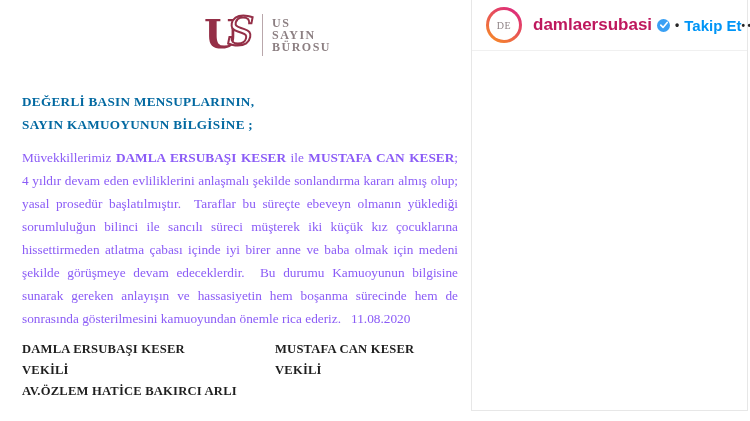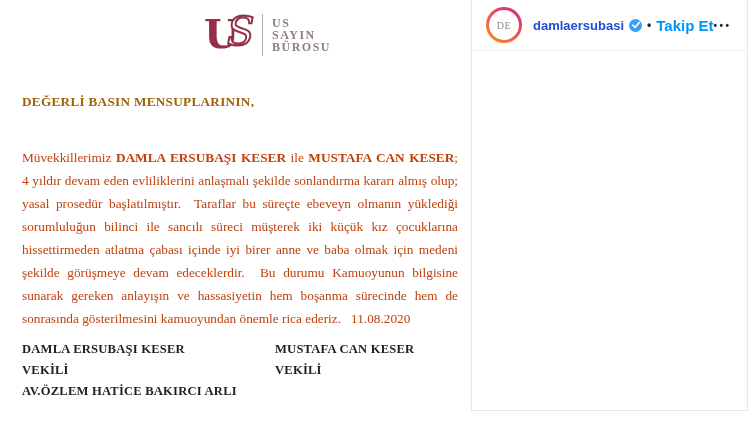--- a/index.html
+++ b/index.html
@@ -27,26 +27,26 @@
   }
   .logo-sep { width:1px; height:42px; background:#b9a7ab; margin:0 9px 0 4px; }
   .logo-text {
     font-family:"Liberation Serif", serif; font-size:12px; line-height:12px;
     letter-spacing:1.5px; color:#8c7f82; font-weight:700;
   }
 
   .doc-heading {
     position:absolute; left:22px; top:90px;
     font-weight:700; font-size:13.2px; line-height:23px;
-    color:#a16207; letter-spacing:0.3px;
+    color:#0369a1; letter-spacing:0.3px;
   }
 
   .doc-paragraph {
     position:absolute; left:22px; top:146px; width:436px;
-    font-size:13.3px; line-height:23px; text-align:justify; color:#c2410c;
+    font-size:13.3px; line-height:23px; text-align:justify; color:#8b5cf6;
   }
   .doc-paragraph .b { font-weight:700; }
 
   .sig-col {
     position:absolute; top:339px;
     font-weight:700; font-size:12.6px; line-height:21px;
     color:#1f1f1f; letter-spacing:0.2px;
   }
   .sig-left  { left:22px; }
   .sig-right { left:275px; }
@@ -67,21 +67,21 @@
     background:linear-gradient(215deg, #dd2a7b 12%, #f5852b 88%);
     display:flex; align-items:center; justify-content:center; cursor:pointer;
   }
   .avatar-inner {
     width:30px; height:30px; border-radius:50%; background:#ffffff;
     display:flex; align-items:center; justify-content:center;
     font-family:"Liberation Serif", serif; font-size:10px;
     letter-spacing:0.5px; color:#8f8386;
   }
   .username {
-    margin-left:11px; font-size:13px; font-weight:700; color:#1d4ed8;
+    margin-left:11px; font-size:17px; font-weight:700; color:#be185d;
     cursor:pointer; white-space:nowrap;
   }
   .verified-badge {
     width:13px; height:13px; border-radius:50%; background:#3aa0f4;
     margin-left:5px; flex:none;
     display:flex; align-items:center; justify-content:center;
   }
   .verified-badge svg { display:block; }
   .sep-dot { margin:0 5px; color:#262626; font-size:12px; font-weight:700; }
   .follow {
@@ -106,20 +106,21 @@
     <div class="logo-sep"></div>
     <div class="logo-text">
       <div>US</div>
       <div>SAYIN</div>
       <div>BÜROSU</div>
     </div>
   </div>
 
   <div class="doc-heading">
     <div>DEĞERLİ BASIN MENSUPLARININ,</div>
+    <div>SAYIN KAMUOYUNUN BİLGİSİNE ;</div>
   </div>
 
   <div class="doc-paragraph"><span>Müvekkillerimiz </span><span class="b">DAMLA ERSUBAŞI KESER</span><span> ile </span><span class="b">MUSTAFA CAN KESER</span><span>; 4 yıldır devam eden evliliklerini anlaşmalı şekilde sonlandırma kararı almış olup; yasal prosedür başlatılmıştır.&nbsp; Taraflar bu süreçte ebeveyn olmanın yüklediği sorumluluğun bilinci ile sancılı süreci müşterek iki küçük kız çocuklarına hissettirmeden atlatma çabası içinde iyi birer anne ve baba olmak için medeni şekilde görüşmeye devam edeceklerdir.&nbsp; Bu durumu Kamuoyunun bilgisine sunarak gereken anlayışın ve hassasiyetin hem boşanma sürecinde hem de sonrasında gösterilmesini kamuoyundan önemle rica ederiz.&nbsp;&nbsp; 11.08.2020</span></div>
 
   <div class="sig-col sig-left">
     <div>DAMLA ERSUBAŞI KESER</div>
     <div>VEKİLİ</div>
     <div>AV.ÖZLEM HATİCE BAKIRCI ARLI</div>
   </div>
 

